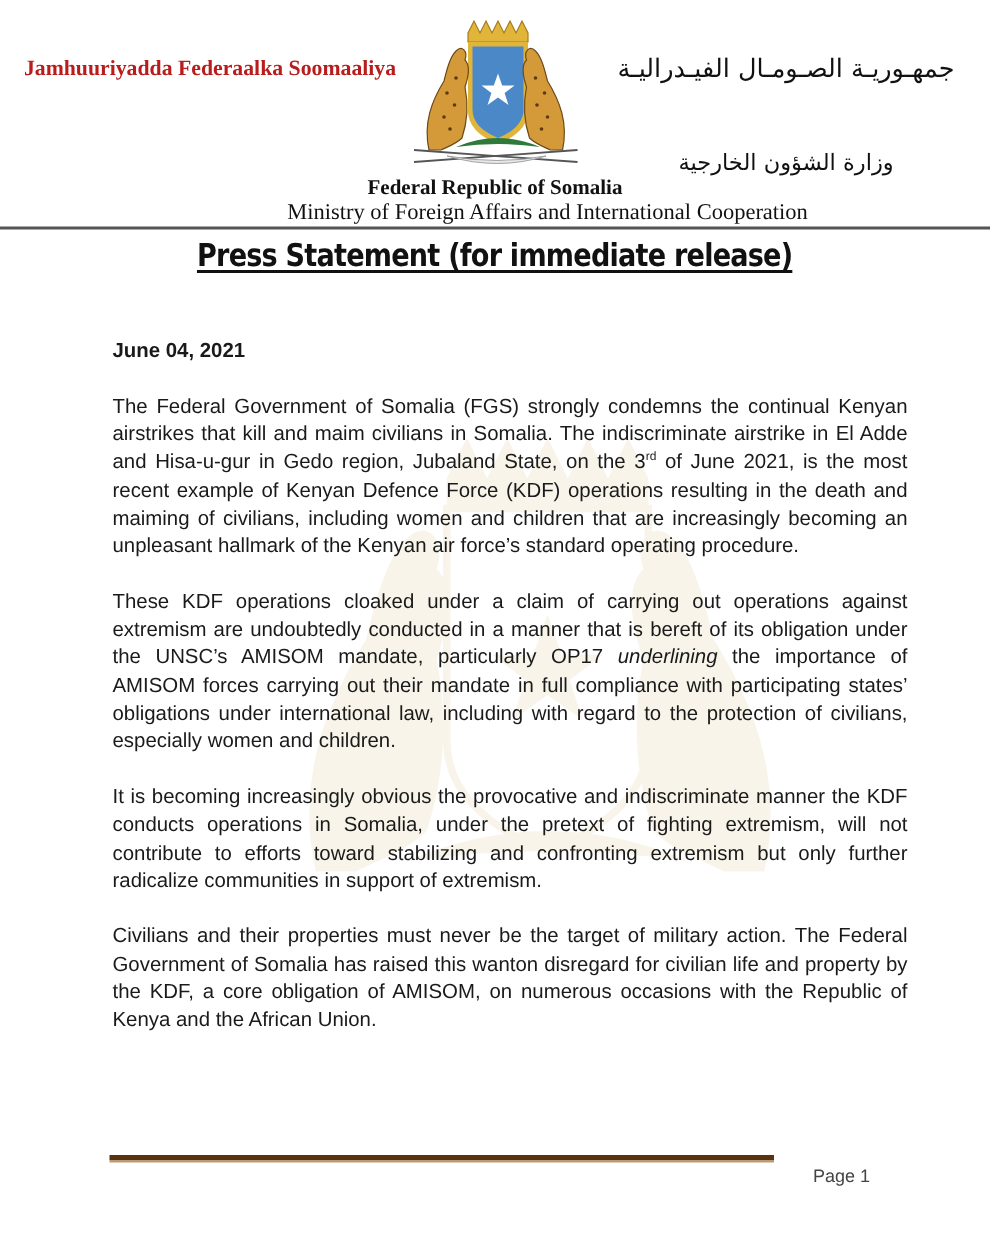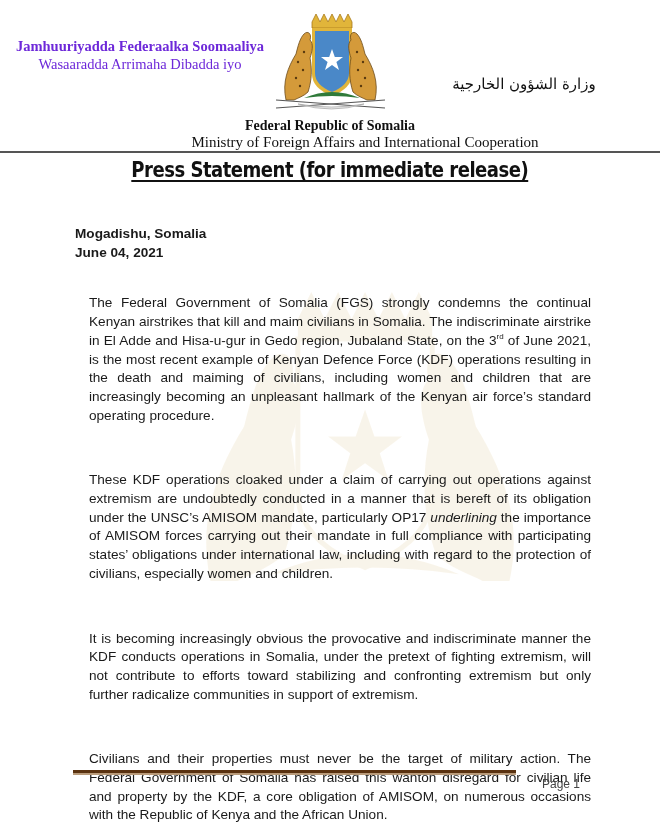--- a/index.html
+++ b/index.html
@@ -1,44 +1,43 @@
 <!DOCTYPE html>
 <html><head>
 <meta charset="utf-8">
 <style>
   html, body { margin: 0; padding: 0; }
   body { width: 660px; height: 827px; background: #ffffff; position: relative; overflow: hidden; font-family: "Liberation Sans", sans-serif; color: #111; }
-  .hdr-left { position: absolute; left: 0; top: 38px; width: 280px; text-align: center; font-family: "Liberation Serif", serif; color: #6d28d9; }
+  .hdr-left { position: absolute; left: 0; top: 38px; width: 280px; text-align: center; font-family: "Liberation Serif", serif; color: #b91c1c; }
   .hdr-left .l1 { font-weight: bold; font-size: 14.5px; line-height: 17px; }
   .hdr-left .l2 { font-size: 14.5px; line-height: 18px; }
   .hdr-right { position: absolute; left: 388px; top: 34px; width: 272px; text-align: center; font-family: "DejaVu Serif", serif; color: #111; direction: rtl; }
   .hdr-right .a1 { font-size: 17px; line-height: 24px; letter-spacing: 1px; }
   .hdr-right .a2 { font-size: 15px; line-height: 20px; margin-top: 40px; }
   .emblem { position: absolute; left: 268px; top: 12px; width: 125px; height: 104px; }
   .hdr-center { position: absolute; left: 0; width: 660px; text-align: center; font-family: "Liberation Serif", serif; }
   .hdr-center .c1 { position: absolute; top: 118px; width: 100%; font-weight: bold; font-size: 14px; }
   .hdr-center .c2 { position: absolute; top: 134px; width: 100%; font-size: 15px; padding-left: 70px; box-sizing: border-box; }
   .rule-top { position: absolute; left: 0; top: 151px; width: 660px; height: 2px; background: #555; }
   .title { position: absolute; left: 0; top: 158px; width: 660px; text-align: center; }
   .title span { font-family: "DejaVu Sans", sans-serif; font-weight: bold; font-size: 21px; text-decoration: underline; text-decoration-thickness: 2px; text-underline-offset: 3px; letter-spacing: -0.6px; transform: scaleX(0.86); display: inline-block; color: #111; }
   .watermark { position: absolute; left: 150px; top: 270px; width: 420px; height: 380px; opacity: 0.11; }
   .body { position: absolute; left: 75px; top: 225px; width: 530px; font-family: "Liberation Sans", sans-serif; font-size: 13.6px; line-height: 18.7px; color: #1a1a1a; }
   .meta { font-weight: bold; }
-  .p { text-align: justify; margin: 14px; }
+  .p { text-align: justify; margin: 0; }
   .gap { height: 18px; }
   sup { font-size: 8px; line-height: 0; }
   .rule-bot { position: absolute; left: 73px; top: 770px; width: 443px; height: 5px; background: linear-gradient(#5a3210 0 60%, #b99b7a 60% 100%); }
   .pagenum { position: absolute; left: 480px; top: 777px; width: 100px; text-align: right; font-size: 12px; color: #444; }
 </style>
 </head>
 <body>
 
 <div class="hdr-left">
   <div class="l1">Jamhuuriyadda Federaalka Soomaaliya</div>
-  <div class="l2">Wasaaradda Arrimaha Dibadda iyo</div>
 </div>
 
 <svg class="emblem" viewBox="0 0 125 104">
 
   <path d="M44 10 L48 2 L52 10 L56 2 L60 10 L64 2 L68 10 L72 2 L76 10 L80 2 L84 10 L84 16 L44 16 Z" fill="#e1b53a" stroke="#a87a1a" stroke-width="0.8"></path>
 
   <path d="M44 16 L84 16 L84 62 Q84 76 64 84 Q44 76 44 62 Z" fill="#e1b53a"></path>
   <path d="M47 19 L81 19 L81 61 Q81 73 64 80 Q47 73 47 61 Z" fill="#4a88c8"></path>
   <polygon points="64,37 66.8,45 75,45 68.4,50 71,58 64,53 57,58 59.6,50 53,45 61.2,45" fill="#ffffff"></polygon>
 
@@ -56,20 +55,21 @@
     <circle cx="89" cy="40" r="1.2" fill="#5a3a10"></circle>
     <circle cx="93" cy="74" r="1.2" fill="#5a3a10"></circle>
 
   <path d="M36 86 Q64 74 92 86 Q64 82 36 86 Z" fill="#2f7a3a"></path>
   <line x1="8" y1="88" x2="117" y2="96" stroke="#555" stroke-width="1.2"></line>
   <line x1="8" y1="96" x2="117" y2="88" stroke="#555" stroke-width="1.2"></line>
   <path d="M30 92 Q64 102 96 92 Q64 98 30 92 Z" fill="#e8e8e8" stroke="#999" stroke-width="0.6"></path>
 </svg>
 
 <div class="hdr-right">
+  <div class="a1">جمهـوريـة الصـومـال الفيـدراليـة</div>
   <div class="a2">وزارة الشؤون الخارجية</div>
 </div>
 
 <div class="hdr-center">
   <div class="c1">Federal Republic of Somalia</div>
   <div class="c2">Ministry of Foreign Affairs and International Cooperation</div>
 </div>
 
 <div class="rule-top"></div>
 
@@ -80,21 +80,20 @@
 <svg class="watermark" viewBox="0 0 125 104">
   <path d="M44 10 L48 2 L52 10 L56 2 L60 10 L64 2 L68 10 L72 2 L76 10 L80 2 L84 10 L84 16 L44 16 Z" fill="#c9a24a"></path>
   <path d="M44 16 L84 16 L84 62 Q84 76 64 84 Q44 76 44 62 Z" fill="none" stroke="#c9a24a" stroke-width="1.5"></path>
   <polygon points="64,37 66.8,45 75,45 68.4,50 71,58 64,53 57,58 59.6,50 53,45 61.2,45" fill="#c9a24a"></polygon>
   <path d="M18 88 C14 70 20 55 28 42 C30 34 32 26 36 22 C40 18 44 22 42 28 C46 32 44 40 42 46 C44 56 44 68 40 80 C36 84 30 86 26 88 Z" fill="#c9a24a"></path>
   <path d="M107 88 C111 70 105 55 97 42 C95 34 93 26 89 22 C85 18 81 22 83 28 C79 32 81 40 83 46 C81 56 81 68 85 80 C89 84 95 86 99 88 Z" fill="#c9a24a"></path>
   <path d="M36 86 Q64 74 92 86 Q64 82 36 86 Z" fill="#c9a24a"></path>
 </svg>
 
 <div class="body">
-  <div class="meta">Mogadishu, Somalia</div>
   <div class="meta">June 04, 2021</div>
   <div class="gap"></div>
   <p class="p"><span>The Federal Government of Somalia (FGS) strongly condemns the continual Kenyan airstrikes that kill and maim civilians in Somalia.  The indiscriminate airstrike in El Adde and Hisa-u-gur in Gedo region, Jubaland State, on the 3</span><sup>rd</sup><span> of June 2021, is the most recent example of Kenyan Defence Force (KDF) operations resulting in the death and maiming of civilians, including women and children that are increasingly becoming an unpleasant hallmark of the Kenyan air force’s standard operating procedure.</span></p>
   <div class="gap"></div>
   <p class="p"><span>These KDF operations cloaked under a claim of carrying out operations against extremism are undoubtedly conducted in a manner that is bereft of its obligation under the UNSC’s AMISOM mandate, particularly OP17 </span><em>underlining</em><span> the importance of AMISOM forces carrying out their mandate in full compliance with participating states’ obligations under international law, including with regard to the protection of civilians, especially women and children.</span></p>
   <div class="gap"></div>
   <p class="p">It is becoming increasingly obvious the provocative and indiscriminate manner the KDF conducts operations in Somalia, under the pretext of fighting extremism, will not contribute to efforts toward stabilizing and confronting extremism but only further radicalize communities in support of extremism.</p>
   <div class="gap"></div>
   <p class="p">Civilians and their properties must never be the target of military action. The Federal Government of Somalia has raised this wanton disregard for civilian life and property by the KDF, a core obligation of AMISOM, on numerous occasions with the Republic of Kenya and the African Union.</p>
 </div>

